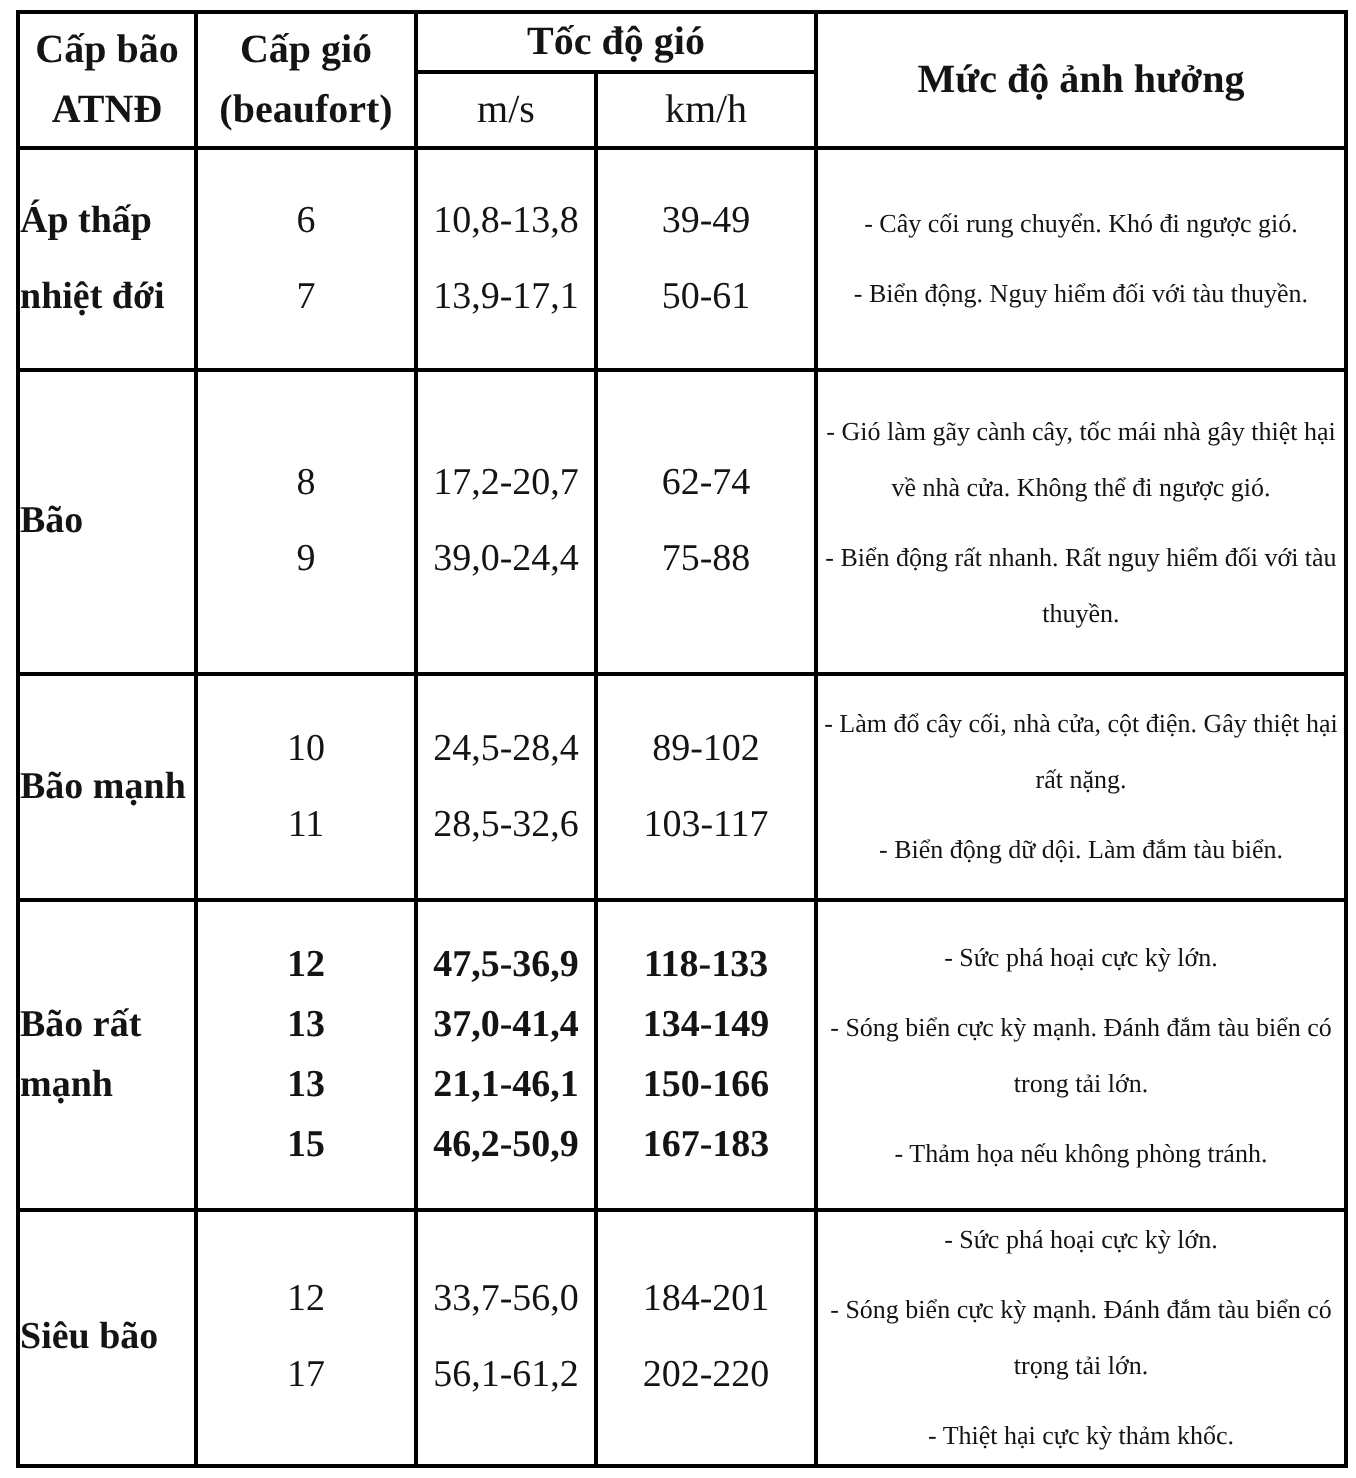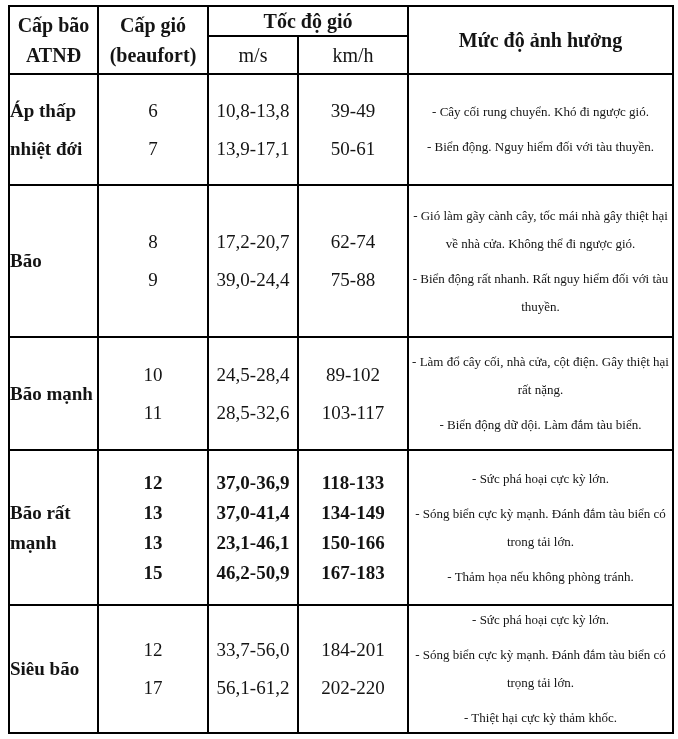--- a/index.html
+++ b/index.html
@@ -171,23 +171,23 @@
 
       <tr class="r3 compact">
         <td class="cat">Bão rất mạnh</td>
         <td class="nums">
             <div class="num-line">12</div>
             <div class="num-line">13</div>
             <div class="num-line">13</div>
             <div class="num-line">15</div>
           </td>
         <td class="nums">
-            <div class="num-line">37,0-36,9</div>
+            <div class="num-line">47,5-36,9</div>
             <div class="num-line">37,0-41,4</div>
-            <div class="num-line">23,1-46,1</div>
+            <div class="num-line">21,1-46,1</div>
             <div class="num-line">46,2-50,9</div>
           </td>
         <td class="nums">
             <div class="num-line">118-133</div>
             <div class="num-line">134-149</div>
             <div class="num-line">150-166</div>
             <div class="num-line">167-183</div>
           </td>
         <td class="impact">
             <div class="impact-para">- Sức phá hoại cực kỳ lớn.</div>

